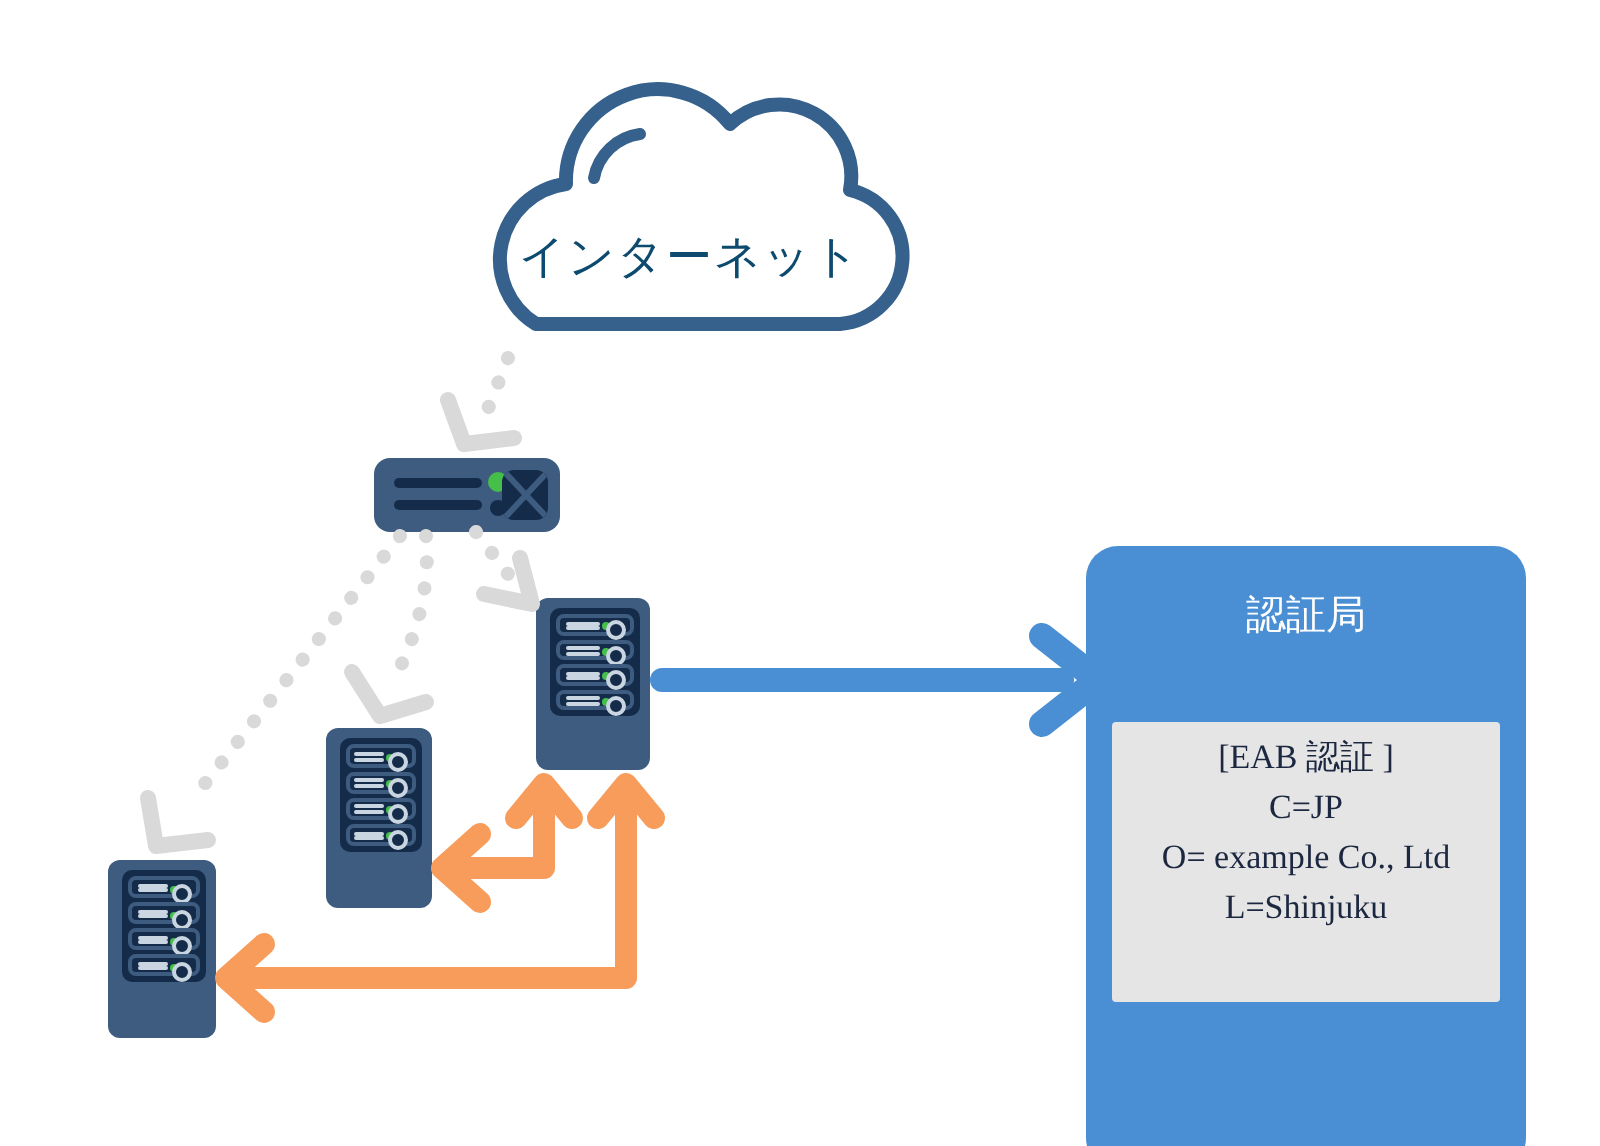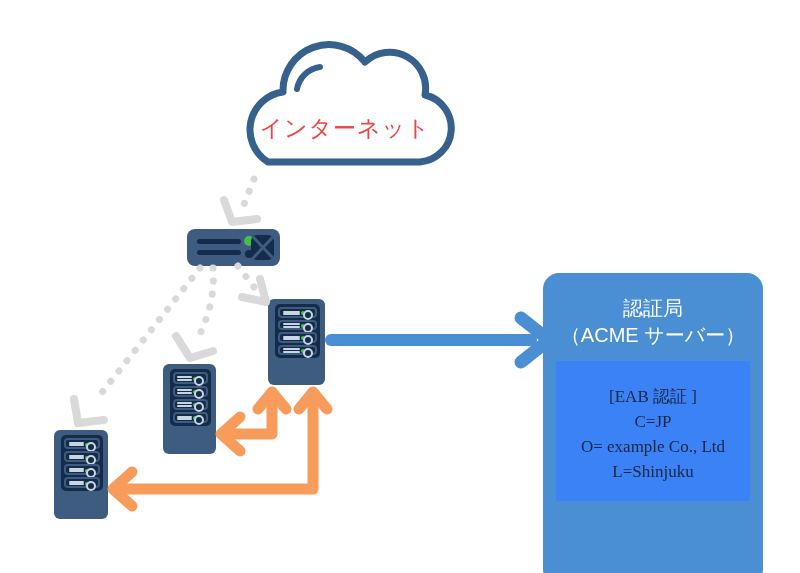--- a/index.html
+++ b/index.html
@@ -6,21 +6,21 @@
   .canvas{
     position:relative;width:800px;height:573px;background:#ffffff;overflow:hidden;
     font-family:"Liberation Sans","DejaVu Sans",sans-serif;
   }
   .abs{position:absolute;}
   svg.art{position:absolute;left:0;top:0;z-index:3;pointer-events:none;}
 
   
   .cloud-label{
     left:240px;top:113px;width:210px;text-align:center;z-index:4;
-    font-size:23px;color:#ef4444;letter-spacing:1px;font-family:Liberation Mono, monospace;
+    font-size:23px;color:#0c4a6e;letter-spacing:1px;font-family:Liberation Mono, monospace;
   }
 
   
   .router{
     left:187px;top:229px;width:93px;height:37px;background:#3d5c80;border-radius:8px;z-index:1;
   }
   .router .bar{position:absolute;left:10px;width:44px;height:5px;background:#142c49;border-radius:3px;}
   .router .b1{top:10px}
   .router .b2{top:21px}
   .router .led{position:absolute;left:57px;top:7px;width:10px;height:10px;border-radius:50%;background:#45bf49;}
@@ -48,21 +48,21 @@
   .srv-left{left:54px;top:430px;width:54px;height:89px;}
 
   
   .ca-box{
     left:543px;top:273px;width:220px;height:312px;background:#4a8ed3;border-radius:16px;z-index:2;
     color:#ffffff;text-align:center;
   }
   .ca-title{margin-top:22px;font-size:20px;line-height:27px;font-weight:500;}
   .ca-inner{
     position:absolute;left:13px;top:88px;width:194px;height:140px;
-    background:#3b82f6;border-radius:2px;box-sizing:border-box;padding-top:23px;
+    background:#e5e5e5;border-radius:2px;box-sizing:border-box;padding-top:5px;
     color:#1c2740;font-family:"Liberation Serif","DejaVu Serif",serif;
     font-size:17px;line-height:25px;text-align:center;
   }
 </style>
 </head>
 <body>
 
 <div class="canvas">
 
   <svg class="art" width="800" height="573" viewBox="0 0 800 573">
@@ -203,21 +203,20 @@
           <i class="ln ln2"></i>
           <i class="led"></i>
           <i class="ring"></i>
         </div>
     </div>
   </div>
 
   <div class="abs ca-box">
     <div class="ca-title">
       <div>認証局</div>
-      <div>（ACME サーバー）</div>
     </div>
     <div class="ca-inner">
       <div>[EAB 認証 ]</div>
       <div>C=JP</div>
       <div>O= example Co., Ltd</div>
       <div>L=Shinjuku</div>
     </div>
   </div>
 
 </div>

